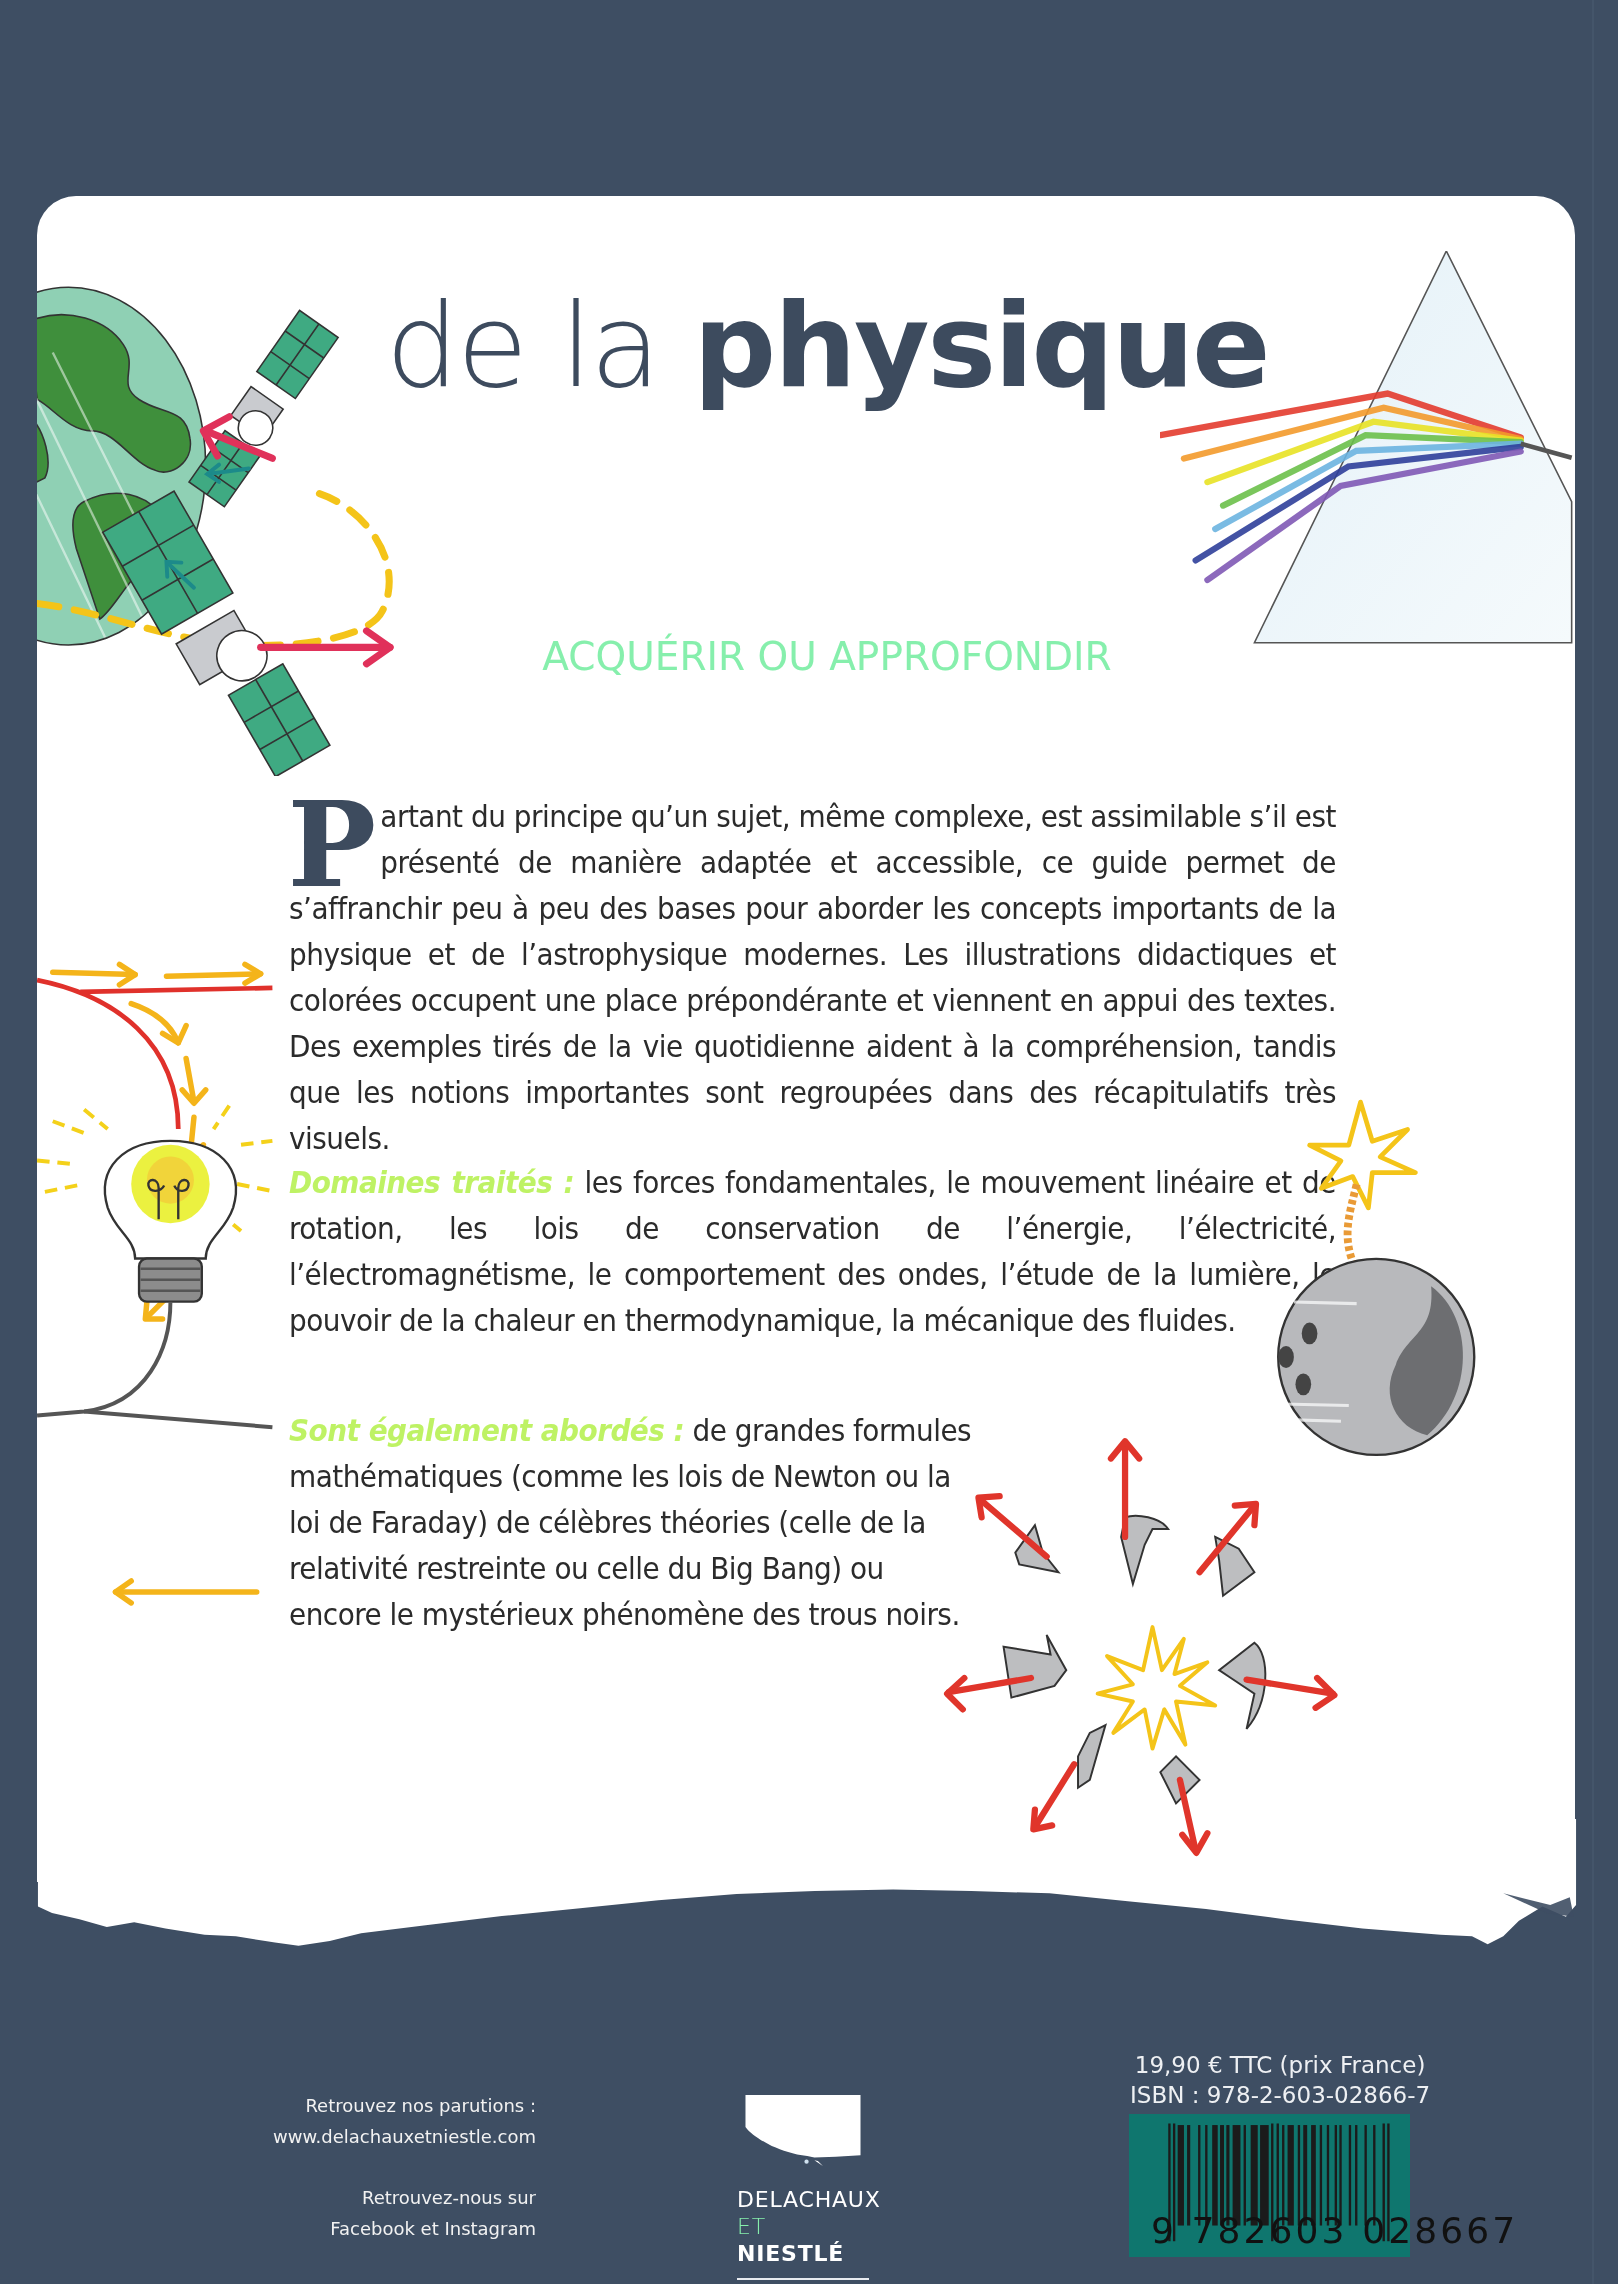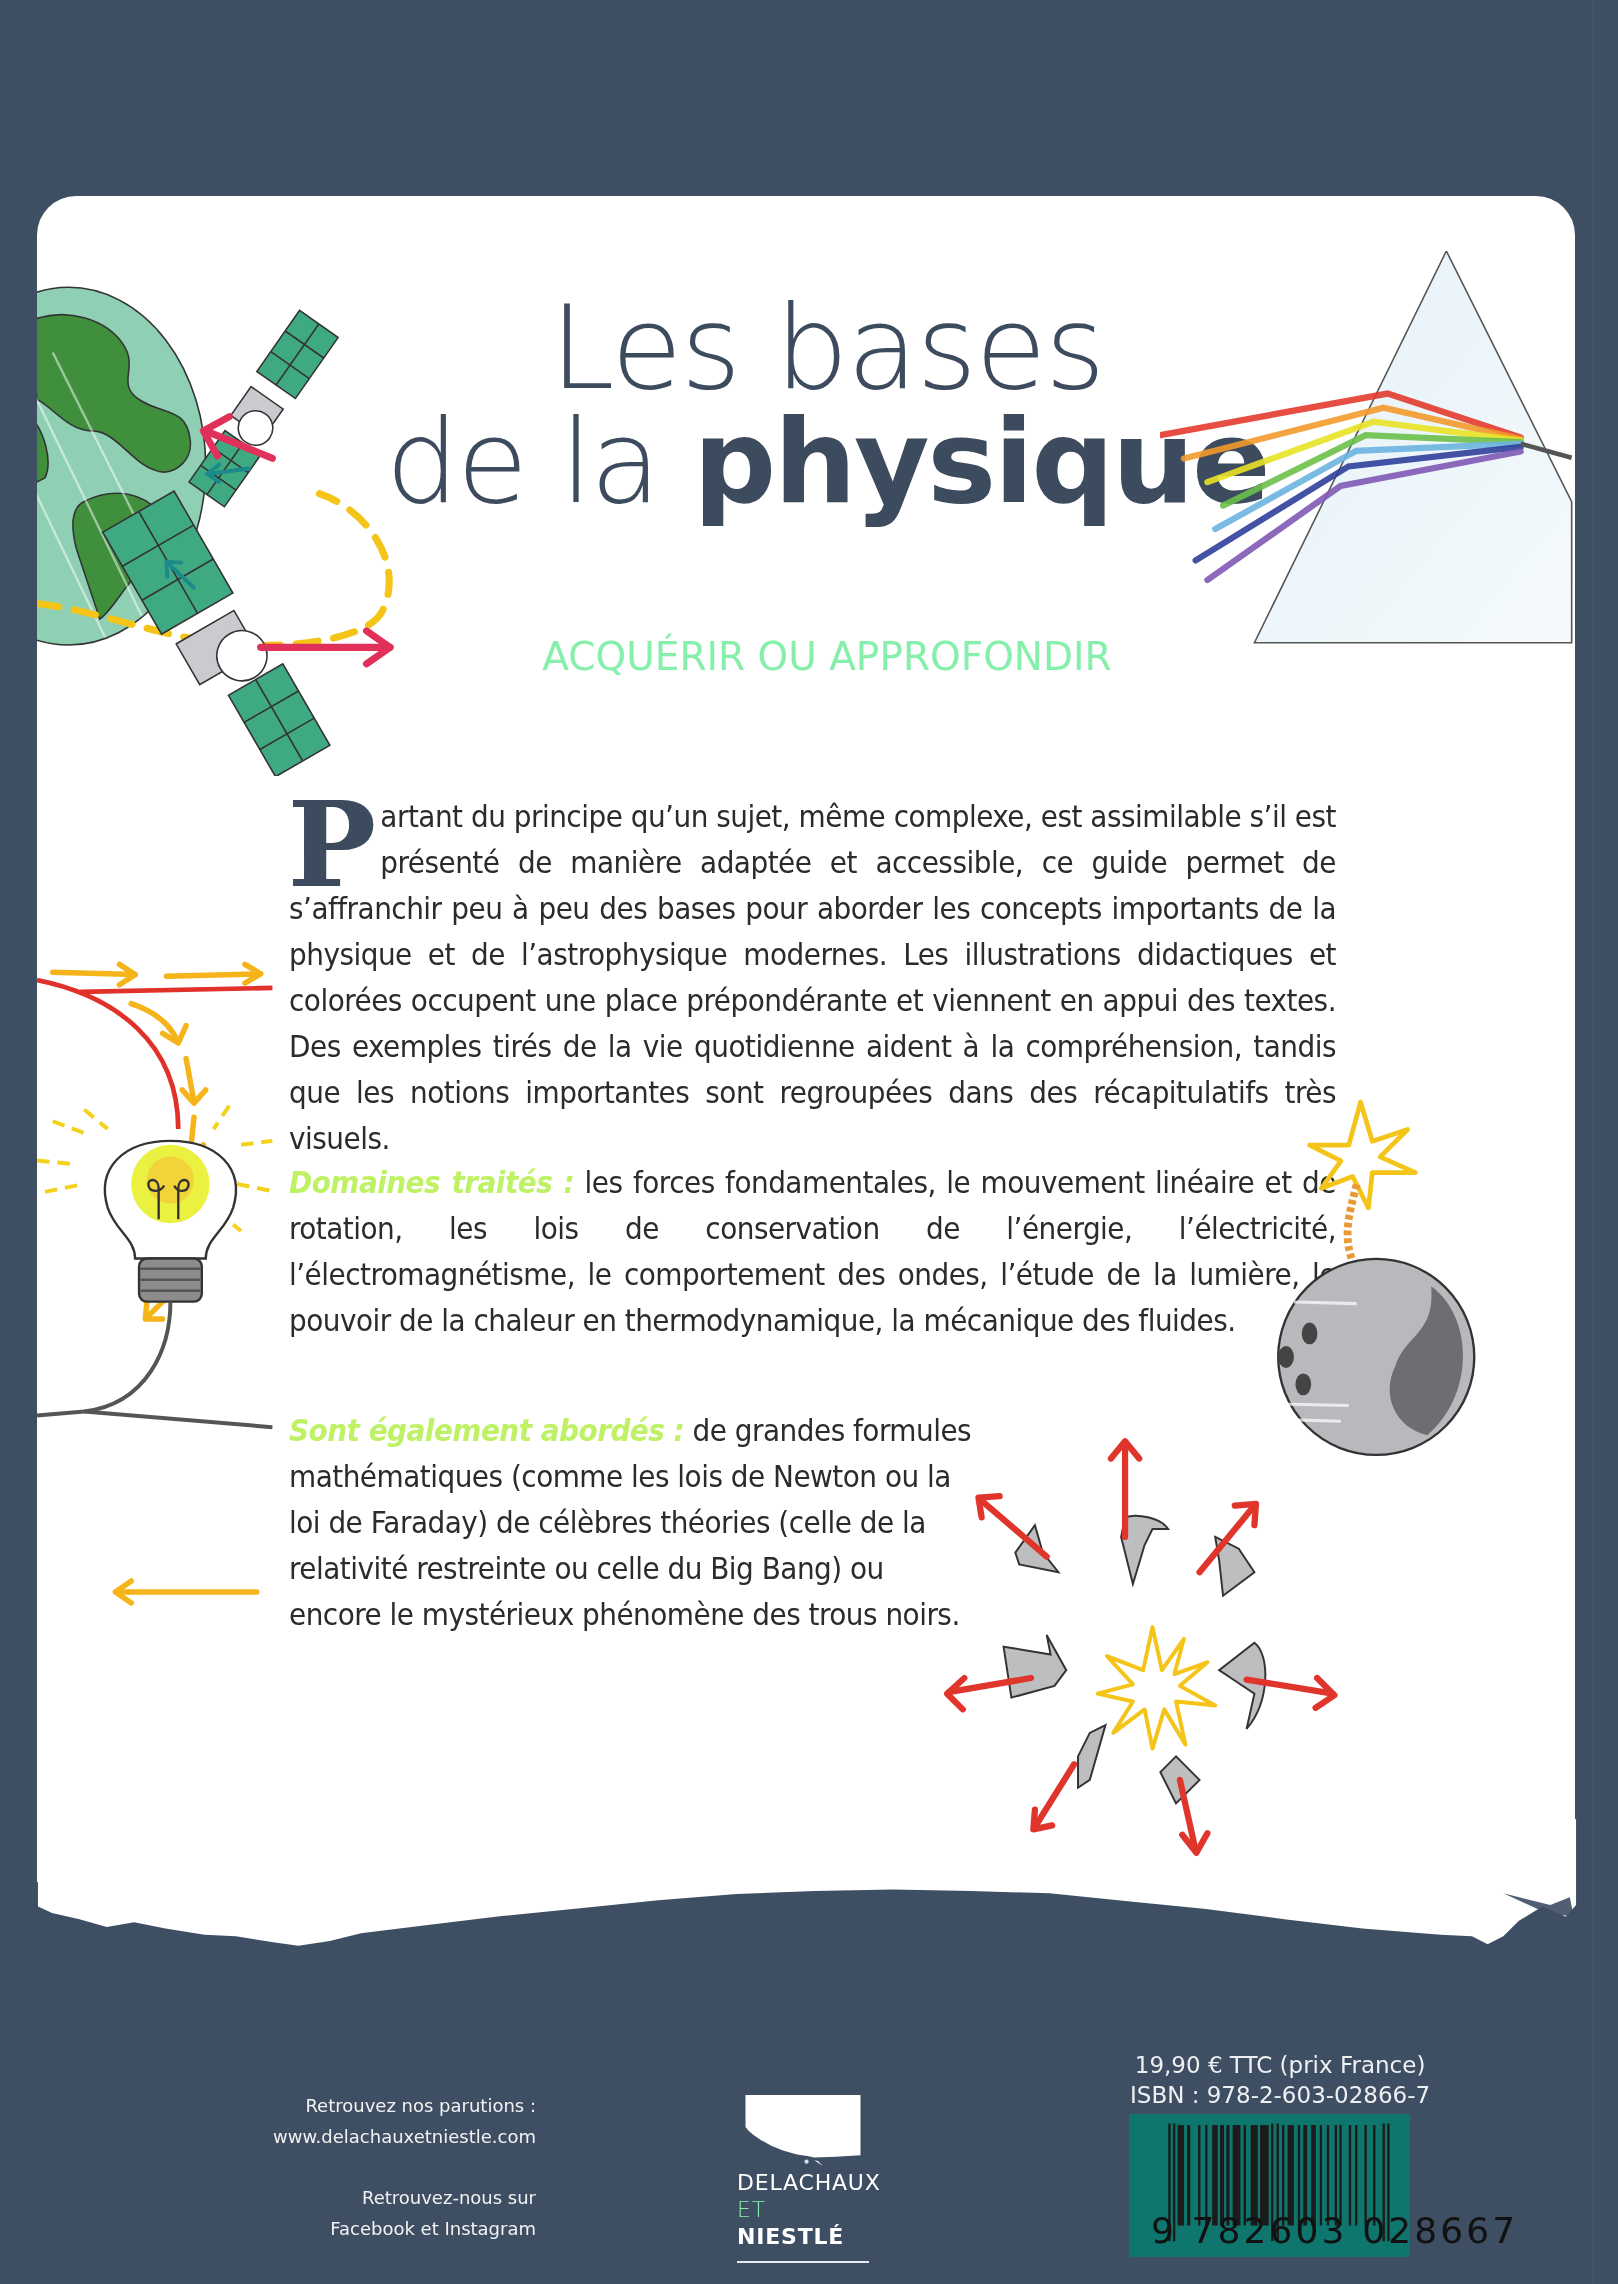--- a/index.html
+++ b/index.html
@@ -41,21 +41,21 @@
   .domains { top: 1159px; }
   .also { top: 1407px; width: 690px; text-align: left; }
   .lead { color: #bef264; font-weight: 700; font-style: italic; }
   .footer-left {
     position: absolute; right: 1082px; top: 2090px; text-align: right; color: #f2f2f2;
     font-size: 18px; line-height: 31px; font-family: "DejaVu Sans", sans-serif;
   }
   .footer-left .gap { height: 30px; }
   .logo { position: absolute; left: 737px; top: 2095px; width: 135px; }
   .logo-shape { width: 132px; height: 71px; }
-  .logo-text { color: #ffffff; font-family: "DejaVu Sans", sans-serif; font-size: 22px; line-height: 27px; letter-spacing: 0.8px; }
+  .logo-text { color: #ffffff; font-family: "DejaVu Sans", sans-serif; font-size: 22px; line-height: 27px; letter-spacing: 0.8px; margin-top: 17px; }
   .logo-text .et { font-weight: 300; color: #86efac; }
   .logo-text .nie { font-weight: 700; }
   .logo-rule { width: 132px; height: 2.4px; background: #e7eaef; margin-top: 11px; }
   .price {
     position: absolute; left: 1130px; top: 2050px; color: #eef0f3;
     font-family: "DejaVu Sans", sans-serif; font-size: 23px; line-height: 30px; text-align: center;
   }
   .barcode-box { position: absolute; left: 1129px; top: 2114px; width: 281px; height: 143px; background: #0f766e; }
   .barcode-box svg { position: absolute; left: 0; top: 0; }
   .barcode-digits {
@@ -69,21 +69,20 @@
 
 <div class="spine-line"></div>
 
 <div class="panel"></div>
 <svg class="panel-torn" viewBox="0 0 1980 170" width="1552" height="133">
   <path d="M7,0 L1973,0 L1973,110 L1960,125 L1930,112 L1900,130 L1880,150 L1860,160 L1840,150 L1800,148 L1700,140 L1600,128 L1500,115 L1400,105 L1300,95 L1200,92 L1100,90 L1000,92 L900,96 L800,104 L700,114 L600,124 L500,136 L420,146 L380,156 L340,162 L310,158 L260,150 L220,148 L170,140 L130,132 L95,138 L60,128 L25,120 L7,112 Z" fill="#ffffff"></path>
   <path d="M1880,95 L1940,110 L1965,100 L1970,125 L1935,120 Z" fill="#3e4e63" opacity=".9"></path>
 </svg>
 
 <div class="title">
-  <span class="l1">Les bases</span>
   <span class="l2"><span>de la </span><b>physique</b></span>
 </div>
 
 <div class="subtitle">
   <div>ACQUÉRIR OU APPROFONDIR</div>
 </div>
 
 <div class="body-text intro">
   <span class="dropcap">P</span><span>artant du principe qu’un sujet, même complexe, est assimilable s’il est présenté de manière adaptée et accessible, ce guide permet de s’affranchir peu à peu des bases pour aborder les concepts importants de la physique et de l’astrophysique modernes. Les illustrations didactiques et colorées occupent une place prépondérante et viennent en appui des textes. Des exemples tirés de la vie quotidienne aident à la compréhension, tandis que les notions importantes sont regroupées dans des récapitulatifs très visuels.</span>
 </div>

